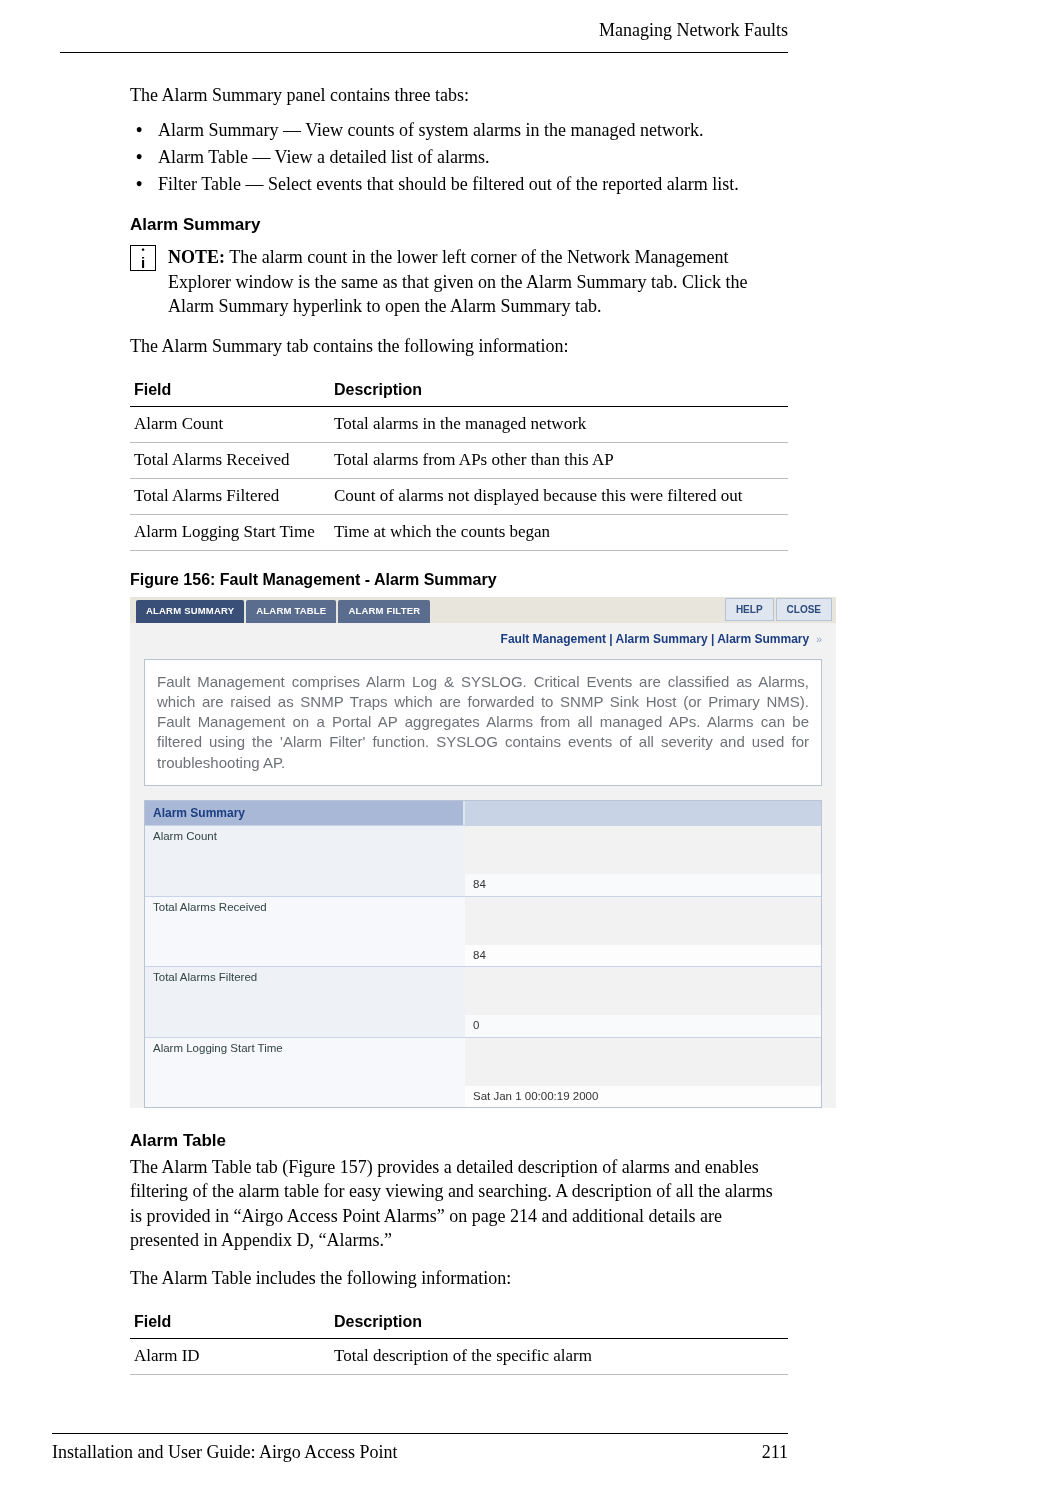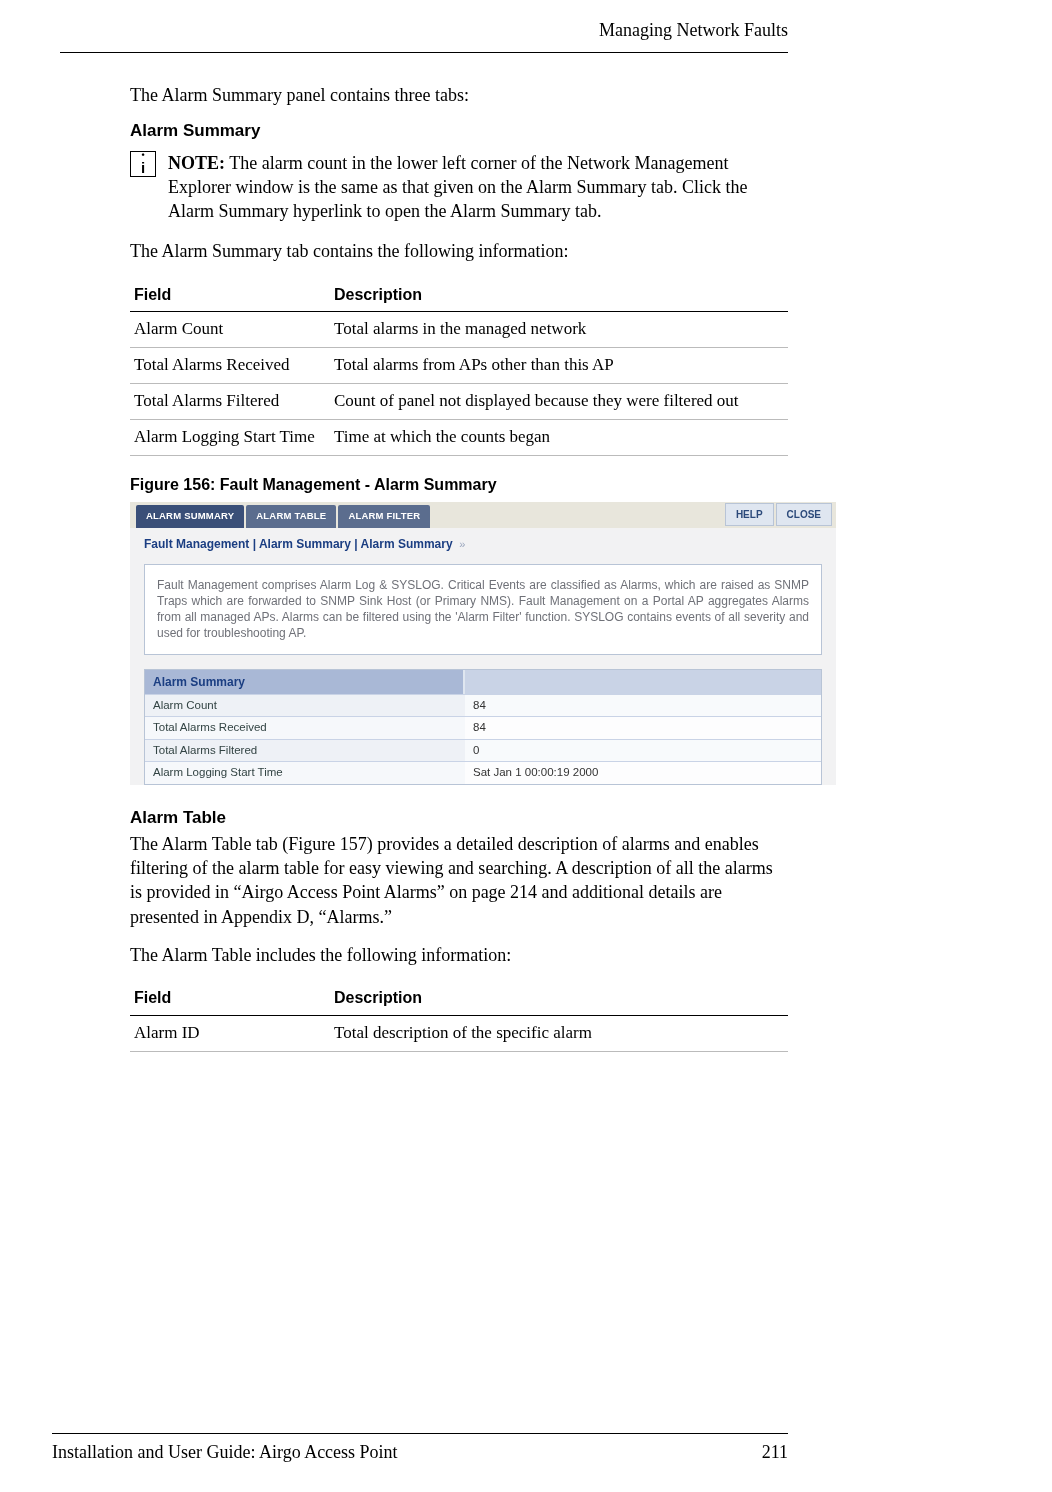--- a/index.html
+++ b/index.html
@@ -143,29 +143,30 @@
     font-size: 10px;
     font-weight: bold;
     padding: 4px 10px;
     border: 1px solid #b8c4d6;
   }
   .crumb {
     color: #1b3e82;
     font-weight: bold;
     font-size: 12px;
     padding: 8px 14px 4px 14px;
+    text-align: right;
   }
   .crumb .arr { color: #9aa6bd; font-weight: normal; font-size: 11px; }
   .desc-box {
     margin: 8px 14px 14px 14px;
     background: #fff;
     border: 1px solid #b8c4d6;
     padding: 12px;
     color: #6f7178;
-    font-size: 12px;
+    font-size: 15px;
     line-height: 1.35;
     text-align: justify;
   }
   .panel {
     margin: 0 14px 16px 14px;
     border: 1px solid #b8c4d6;
   }
   .panel-head {
     display: flex;
     background: #c9d3e6;
@@ -188,20 +189,21 @@
   .srow > div { padding: 3px 8px; }
   .slabel {
     flex: 0 0 320px;
     color: #344;
     background: #eef1f6;
   }
   .sval {
     flex: 1;
     color: #333;
     background: #f8fafc;
+    margin-top: 48px;
   }
   .srow.alt .slabel { background: #f6f8fb; }
   .srow.alt .sval { background: #fdfdfe; }
   
   .footer {
     position: absolute;
     bottom: 28px;
     left: 52px;
     right: 60px;
     border-top: 1px solid #000;
@@ -212,20 +214,25 @@
   }
 </style>
 </head>
 <body>
 
 <div class="page">
   <div class="header">Managing Network Faults</div>
 
   <div class="content">
     <p class="intro">The Alarm Summary panel contains three tabs:</p>
+    <ul class="bullets">
+      <li>Alarm Summary — View counts of system alarms in the managed network.</li>
+      <li>Alarm Table — View a detailed list of alarms.</li>
+      <li>Filter Table — Select events that should be filtered out of the reported alarm list.</li>
+    </ul>
 
     <div class="h-bold">Alarm Summary</div>
 
     <div class="note-row">
       <div class="note-icon">
         <span class="dot">•</span>
           <span>i</span>
       </div>
       <div>
         <b>NOTE:</b><span> The alarm count in the lower left corner of the Network Management Explorer window is the same as that given on the Alarm Summary tab. Click the Alarm Summary hyperlink to open the Alarm Summary tab.</span>
@@ -243,21 +250,21 @@
       <tr>
         <td class="c1">Alarm Count</td>
             <td>Total alarms in the managed network</td>
       </tr>
       <tr>
         <td class="c1">Total Alarms Received</td>
             <td>Total alarms from APs other than this AP</td>
       </tr>
       <tr>
         <td class="c1">Total Alarms Filtered</td>
-            <td>Count of panel not displayed because they were filtered out</td>
+            <td>Count of alarms not displayed because this were filtered out</td>
       </tr>
       <tr>
         <td class="c1">Alarm Logging Start Time</td>
             <td>Time at which the counts began</td>
       </tr>
     </tbody>
       </table>
 
     <div class="fig-caption">Figure 156:    Fault Management - Alarm Summary</div>
 

